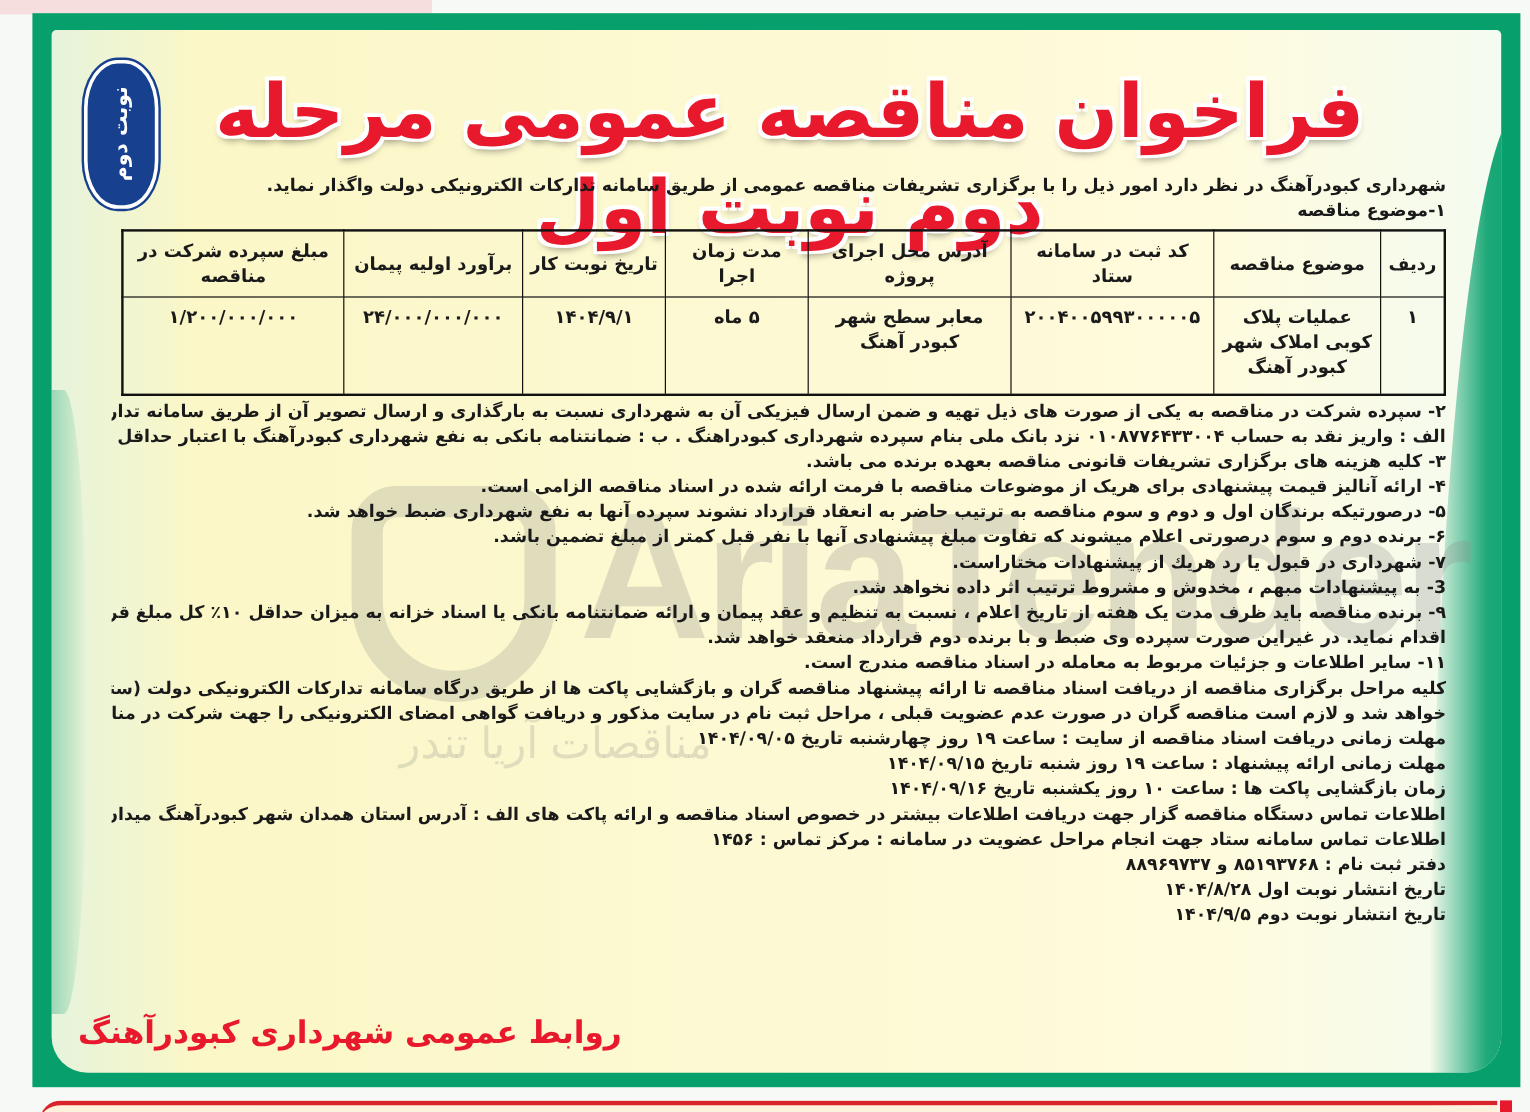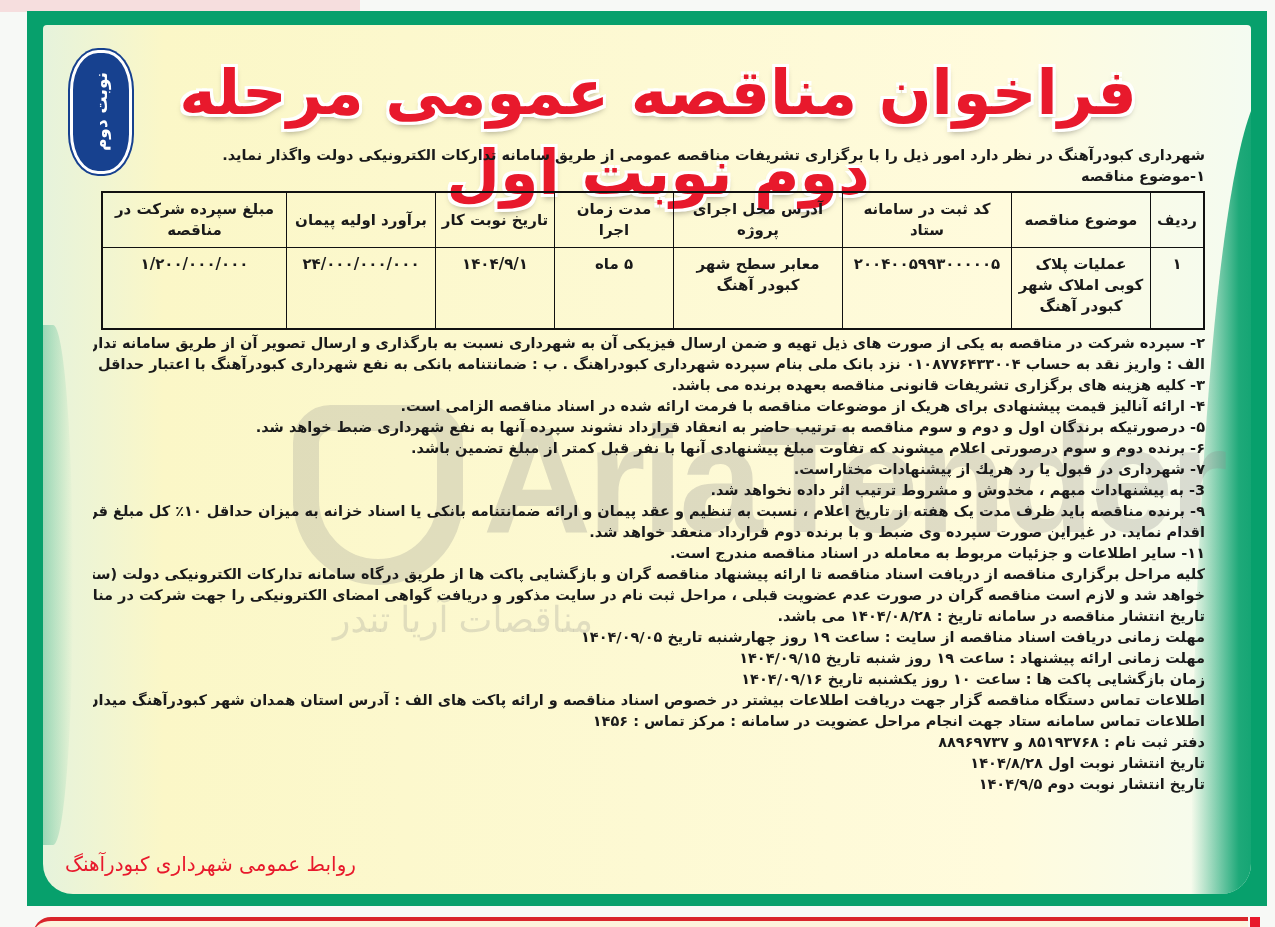--- a/index.html
+++ b/index.html
@@ -77,21 +77,21 @@
     border: 2px solid #111;
   }
   table.tender th, table.tender td {
     border: 1px solid #111; text-align: center; vertical-align: top;
     padding: 6px 4px;
   }
   table.tender th { height: 26px; vertical-align: middle; }
   table.tender td { height: 68px; }
   .footer-sig {
     position: absolute; left: 22px; bottom: 18px; color: #e8192c;
-    font-weight: normal; font-size: 20px; direction: rtl;
+    font-weight: bold; font-size: 26px; direction: rtl;
   }
   .bottom-band {
     position: absolute; left: 33px; top: 917px; width: 1215px; height: 14px;
     background: #fdf2dc; border-top: 4px solid #d9242b; border-radius: 20px 0 0 0;
   }
   .bottom-red {
     position: absolute; left: 1250px; top: 917px; width: 10px; height: 14px; background: #e8192c;
   }
 </style>
 </head>
@@ -153,21 +153,20 @@
       <p>۴- ارائه آنالیز قیمت پیشنهادی برای هریک از موضوعات مناقصه با فرمت ارائه شده در اسناد مناقصه الزامی است.</p>
       <p>۵- درصورتیکه برندگان اول و دوم و سوم مناقصه به ترتیب حاضر به انعقاد قرارداد نشوند سپرده آنها به نفع شهرداری ضبط خواهد شد.</p>
       <p>۶- برنده دوم و سوم درصورتی اعلام میشوند که تفاوت مبلغ پیشنهادی آنها با نفر قبل کمتر از مبلغ تضمین باشد.</p>
       <p>۷- شهرداری در قبول یا رد هریك از پیشنهادات مختاراست.</p>
       <p>3- به پیشنهادات مبهم ، مخدوش و مشروط ترتیب اثر داده نخواهد شد.</p>
       <p>۹- برنده مناقصه باید ظرف مدت یک هفته از تاریخ اعلام ، نسبت به تنظیم و عقد پیمان و ارائه ضمانتنامه بانکی یا اسناد خزانه به میزان حداقل ۱۰٪ کل مبلغ قرارداد به منظور حسن اجرای تعهدات</p>
       <p>اقدام نماید. در غیراین صورت سپرده وی ضبط و با برنده دوم قرارداد منعقد خواهد شد.</p>
       <p>۱۱- سایر اطلاعات و جزئیات مربوط به معامله در اسناد مناقصه مندرج است.</p>
       <p>کلیه مراحل برگزاری مناقصه از دریافت اسناد مناقصه تا ارائه پیشنهاد مناقصه گران و بازگشایی پاکت ها از طریق درگاه سامانه تدارکات الکترونیکی دولت (ستاد) به آدرس www.setadiran.ir انجام</p>
       <p>خواهد شد و لازم است مناقصه گران در صورت عدم عضویت قبلی ، مراحل ثبت نام در سایت مذکور و دریافت گواهی امضای الکترونیکی را جهت شرکت در مناقصه محقق سازند.</p>
-      <p>تاریخ انتشار مناقصه در سامانه تاریخ : ۱۴۰۴/۰۸/۲۸ می باشد.</p>
       <p>مهلت زمانی دریافت اسناد مناقصه از سایت : ساعت ۱۹ روز چهارشنبه تاریخ ۱۴۰۴/۰۹/۰۵</p>
       <p>مهلت زمانی ارائه پیشنهاد : ساعت ۱۹ روز شنبه تاریخ ۱۴۰۴/۰۹/۱۵</p>
       <p>زمان بازگشایی پاکت ها : ساعت ۱۰ روز یکشنبه تاریخ ۱۴۰۴/۰۹/۱۶</p>
       <p>اطلاعات تماس دستگاه مناقصه گزار جهت دریافت اطلاعات بیشتر در خصوص اسناد مناقصه و ارائه پاکت های الف : آدرس استان همدان شهر کبودرآهنگ میدان ولایت بلوار بعثت نرسیده به</p>
       <p>اطلاعات تماس سامانه ستاد جهت انجام مراحل عضویت در سامانه : مرکز تماس : ۱۴۵۶</p>
       <p>دفتر ثبت نام : ۸۵۱۹۳۷۶۸ و ۸۸۹۶۹۷۳۷</p>
       <p>تاریخ انتشار نوبت اول ۱۴۰۴/۸/۲۸</p>
       <p>تاریخ انتشار نوبت دوم ۱۴۰۴/۹/۵</p>
     </div>
 

